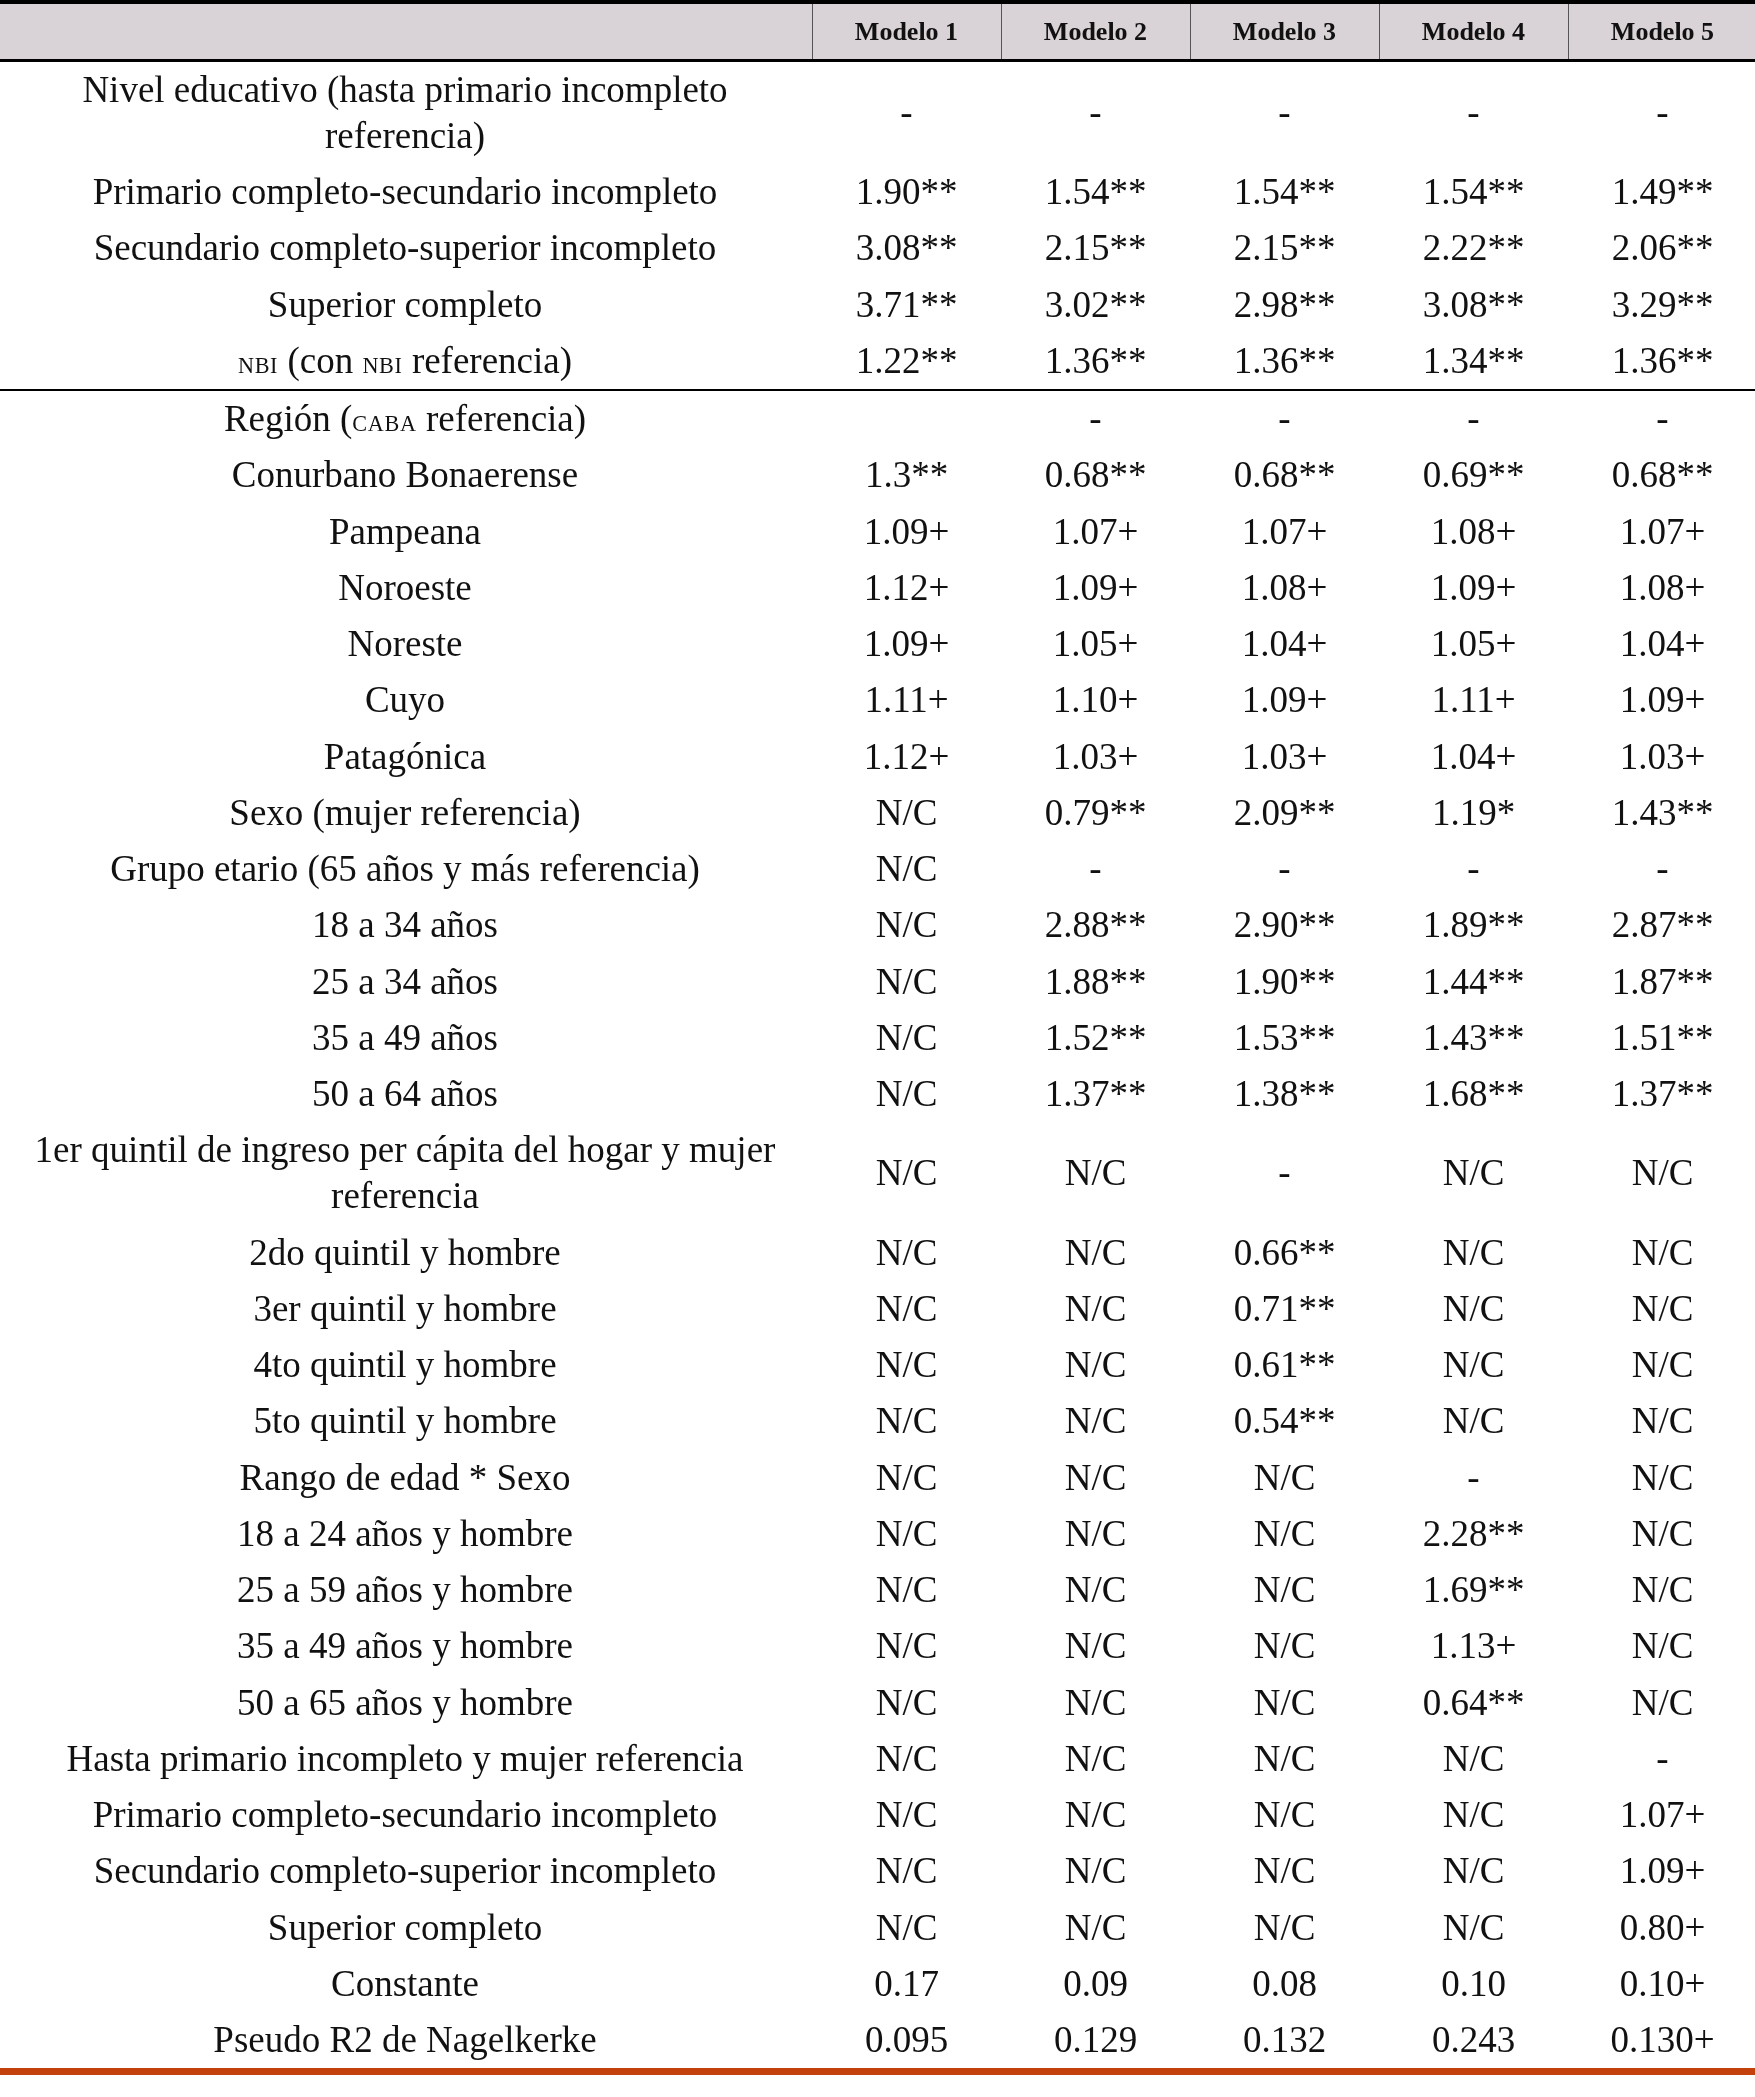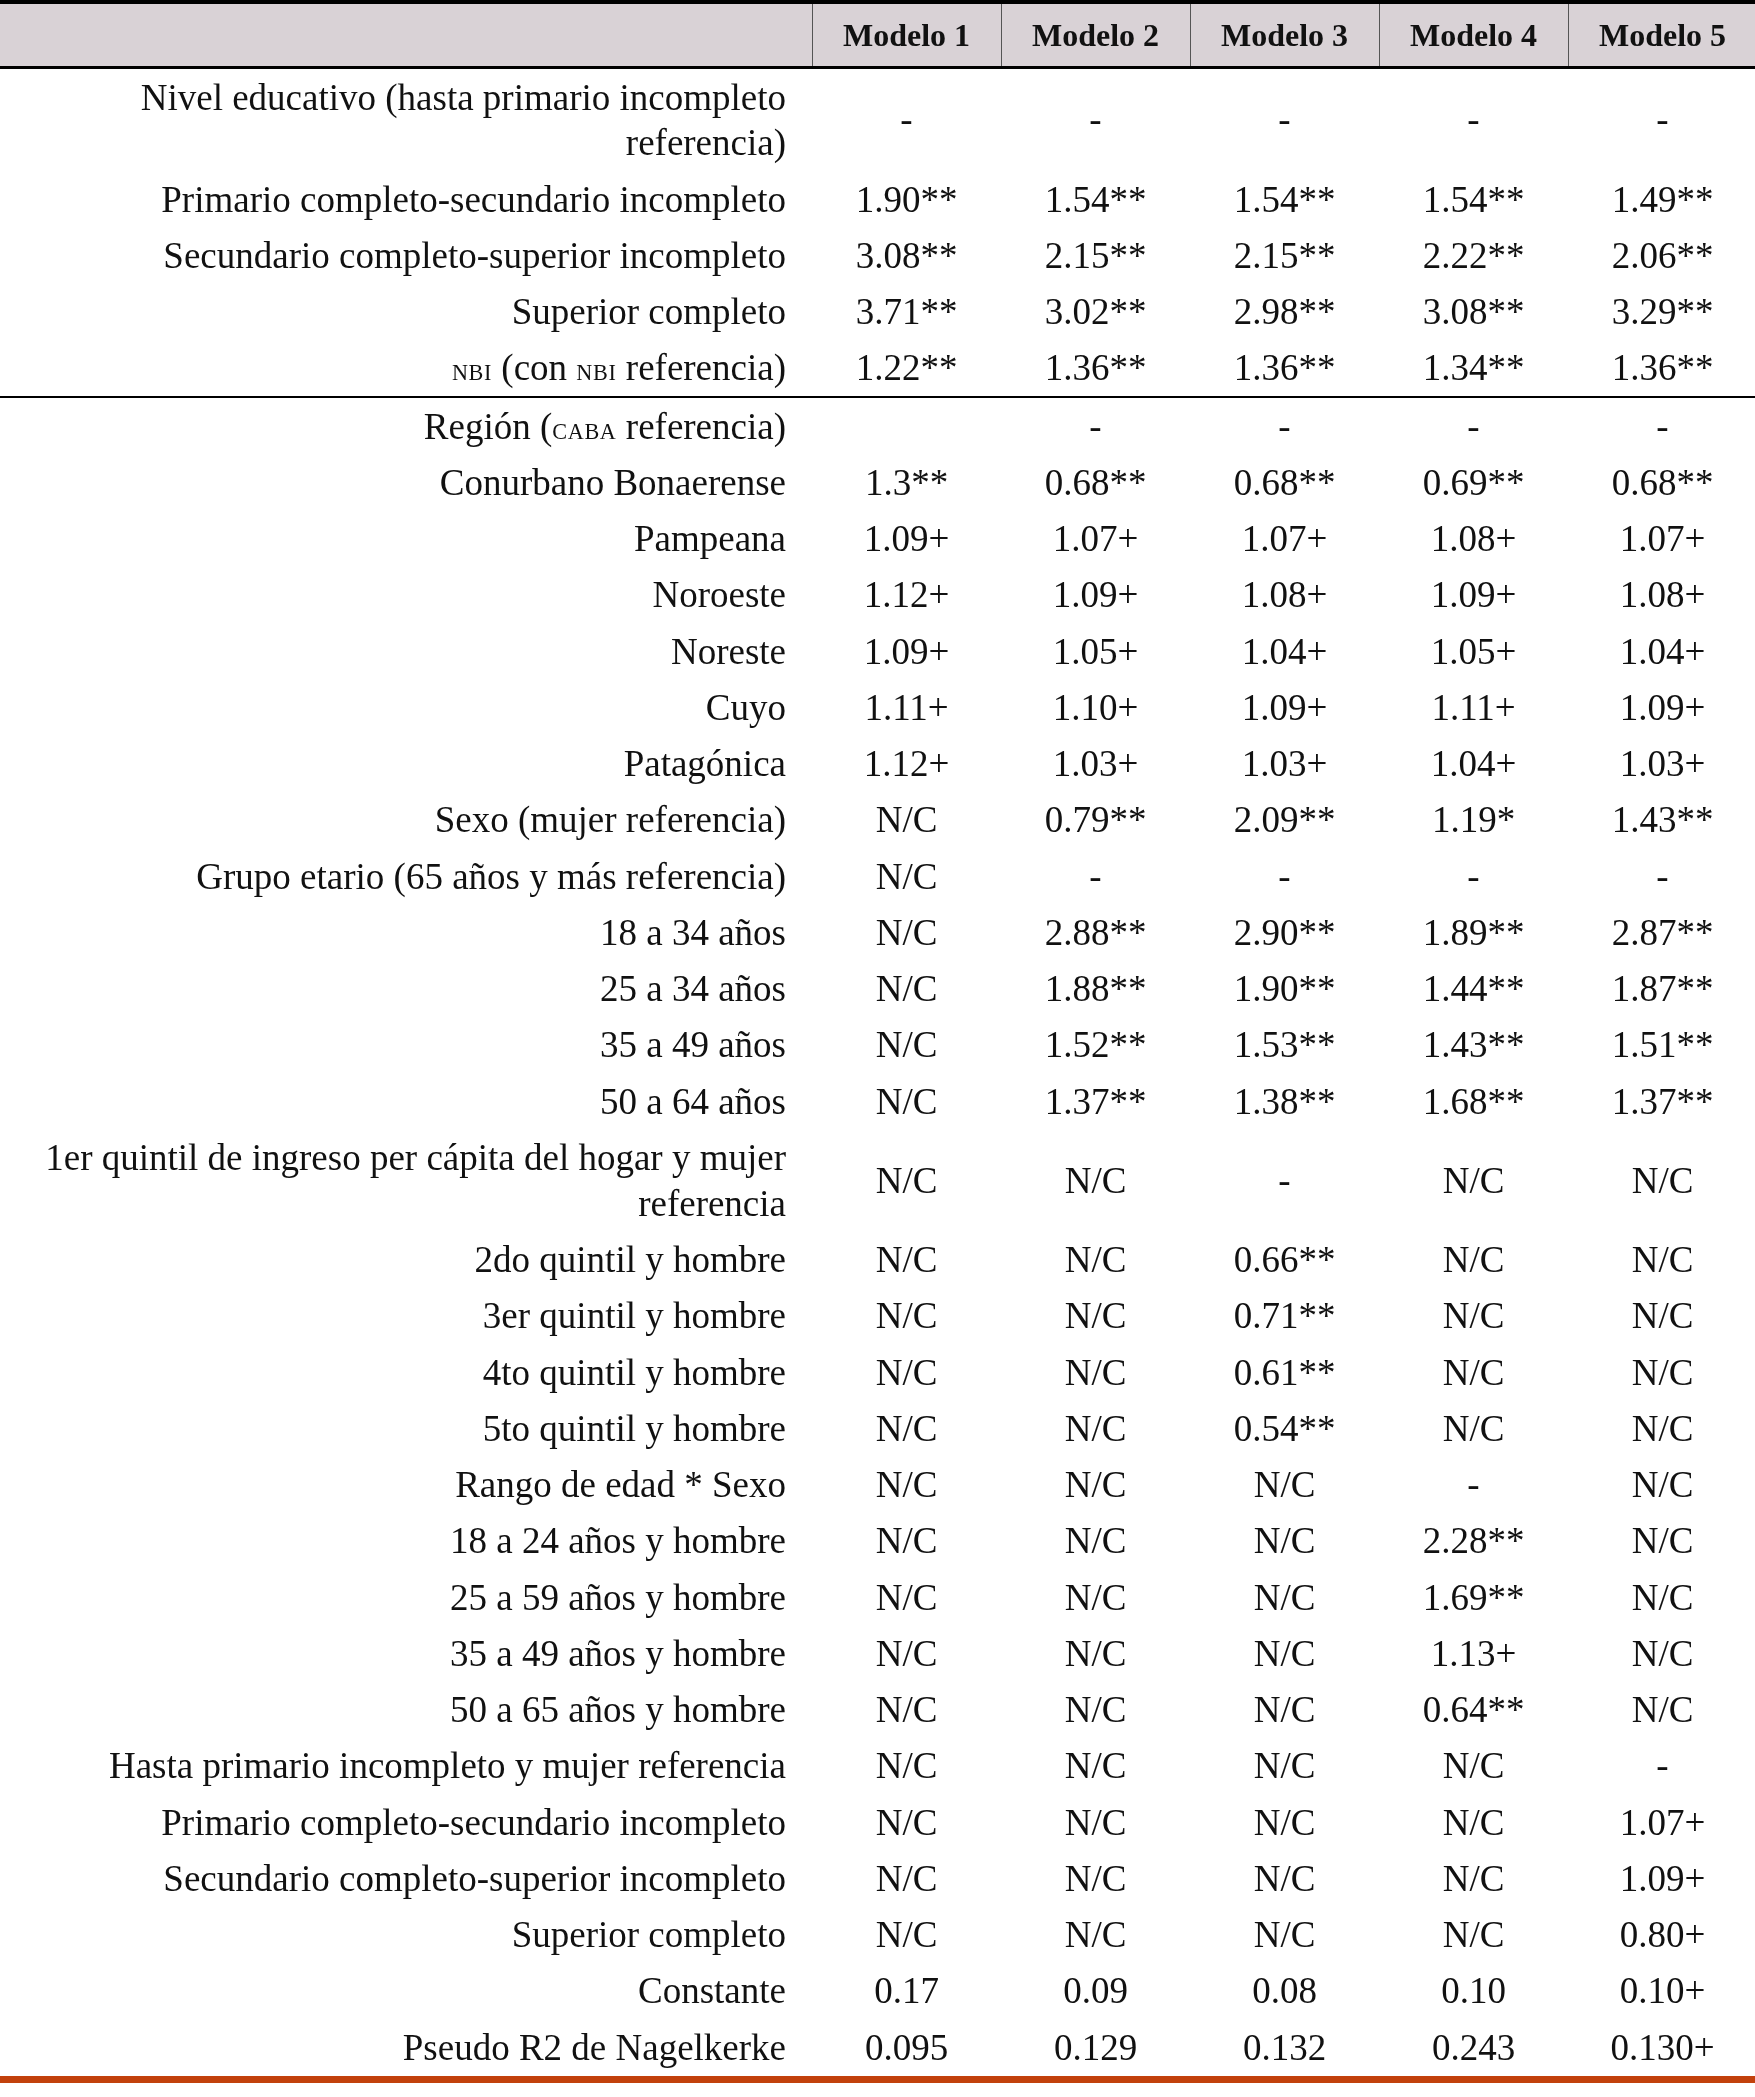--- a/index.html
+++ b/index.html
@@ -19,36 +19,36 @@
     table-layout: fixed;
     font-size: 37px;
     line-height: 1.24;
   }
   col.label-col { width: 812px; }
   col.model-col { width: 189px; }
 
   thead th {
     background: #d9d2d6;
     font-weight: bold;
-    font-size: 32px;
+    font-size: 26px;
     text-align: center;
     vertical-align: middle;
     padding: 12.2px 3.5px 10.5px 3.5px;
     border-top: 4.4px solid #000000;
     border-bottom: 3.5px solid #000000;
   }
   thead th + th { border-left: 0.9px solid #555555; }
   thead th:last-child { border-right: 0.9px solid #555555; }
 
   tbody td {
     padding: 5.2px 3.5px;
     vertical-align: middle;
   }
   td.label {
-    text-align: right;
+    text-align: center;
     padding-left: 24px;
     padding-right: 26px;
   }
   td.val {
     text-align: center;
   }
   tr.sep td { border-bottom: 2.6px solid #000000; }
   tbody tr:last-child td { border-bottom: 7px solid #c2410c; }
 
   .sc {

